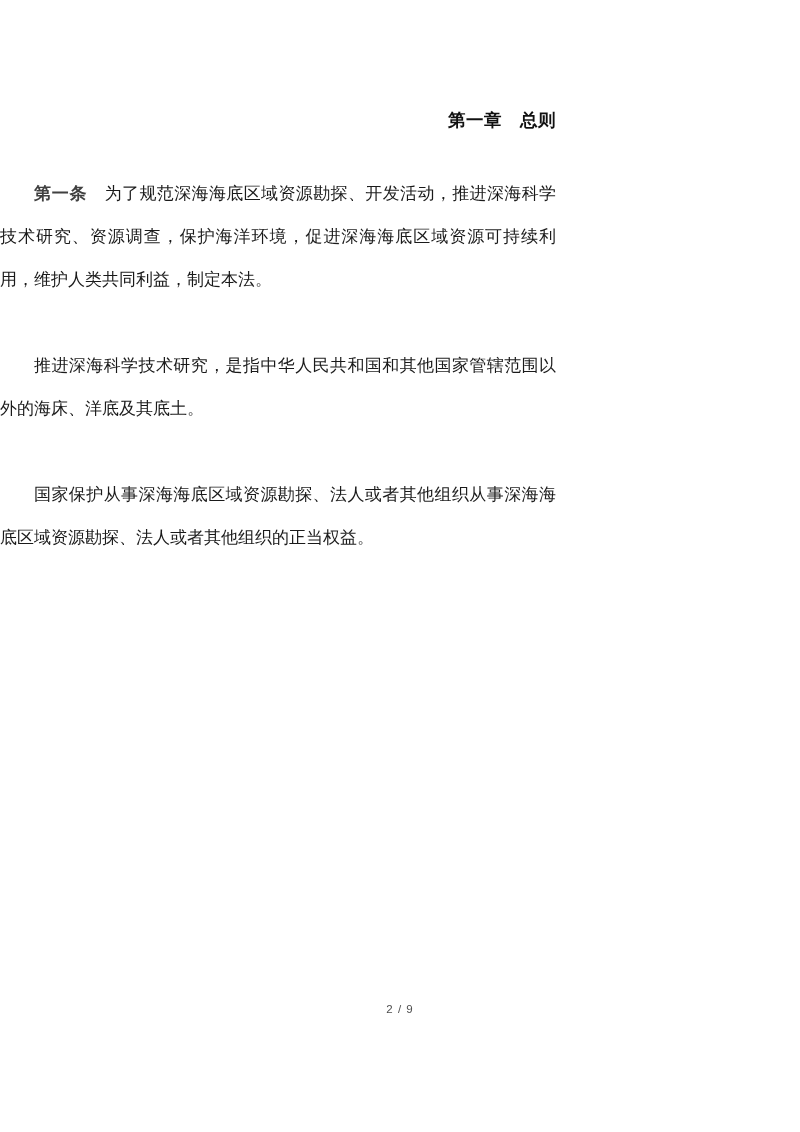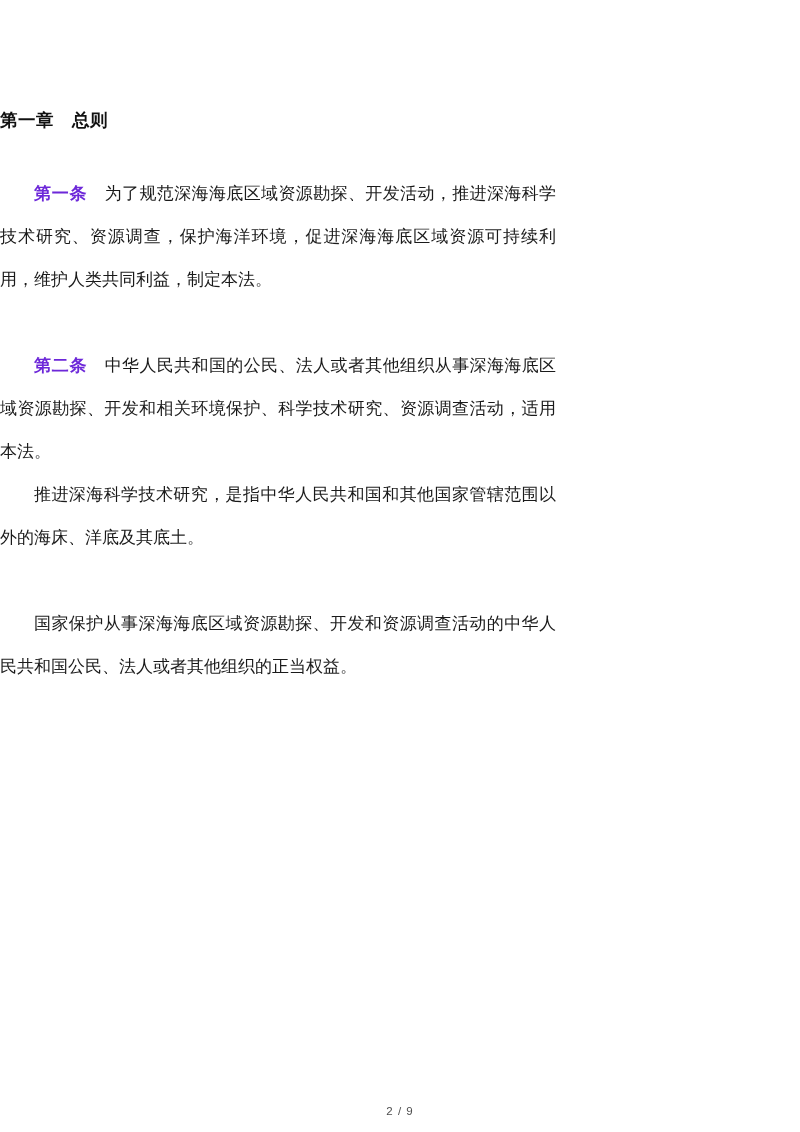--- a/index.html
+++ b/index.html
@@ -13,21 +13,21 @@
   }
   .page {
     position: relative;
     width: 800px;
     height: 1132px;
     background: #ffffff;
     overflow: hidden;
     box-sizing: border-box;
   }
   .doc-title {
-    text-align: left;
+    text-align: right;
     font-size: 17.5px;
     font-weight: bold;
     letter-spacing: 0.5px;
     margin: 0;
     padding: 0;
     position: absolute;
     left: 0;
     top: 108px;
     width: 556px;
     color: #111111;
@@ -50,58 +50,57 @@
     font-size: 17px;
     line-height: 43px;
     text-align: justify;
     text-justify: inter-ideograph;
     text-indent: 2em;
     color: #1a1a1a;
     word-break: break-all;
   }
   .marker {
     font-weight: bold;
-    color: #6d28d9;
+    color: #404040;
     letter-spacing: 0.4px;
   }
   .marker-gap {
     display: inline-block;
     width: 1em;
   }
   .page-footer {
     position: absolute;
     left: 0;
     right: 0;
-    top: 1105px;
+    top: 1003px;
     text-align: center;
     font-size: 11.5px;
     color: #4d4d4d;
     letter-spacing: 1px;
   }
 </style>
 </head>
 <body>
 
 <div class="page">
 
   <h1 class="doc-title">第一章　总则</h1>
 
   <div class="body-block">
 
     <div class="article">
       <p class="para"><span class="marker">第一条</span><span class="marker-gap"></span><span>为了规范深海海底区域资源勘探、开发活动，推进深海科学技术研究、资源调查，保护海洋环境，促进深海海底区域资源可持续利用，维护人类共同利益，制定本法。</span></p>
     </div>
 
     <div class="article">
-      <p class="para"><span class="marker">第二条</span><span class="marker-gap"></span><span>中华人民共和国的公民、法人或者其他组织从事深海海底区域资源勘探、开发和相关环境保护、科学技术研究、资源调查活动，适用本法。</span></p>
       <p class="para">推进深海科学技术研究，是指中华人民共和国和其他国家管辖范围以外的海床、洋底及其底土。</p>
     </div>
 
     <div class="article">
-      <p class="para">国家保护从事深海海底区域资源勘探、开发和资源调查活动的中华人民共和国公民、法人或者其他组织的正当权益。</p>
+      <p class="para">国家保护从事深海海底区域资源勘探、法人或者其他组织从事深海海底区域资源勘探、法人或者其他组织的正当权益。</p>
     </div>
 
 
 
   </div>
 
   <div class="page-footer">2 / 9</div>
 
 </div>
 

